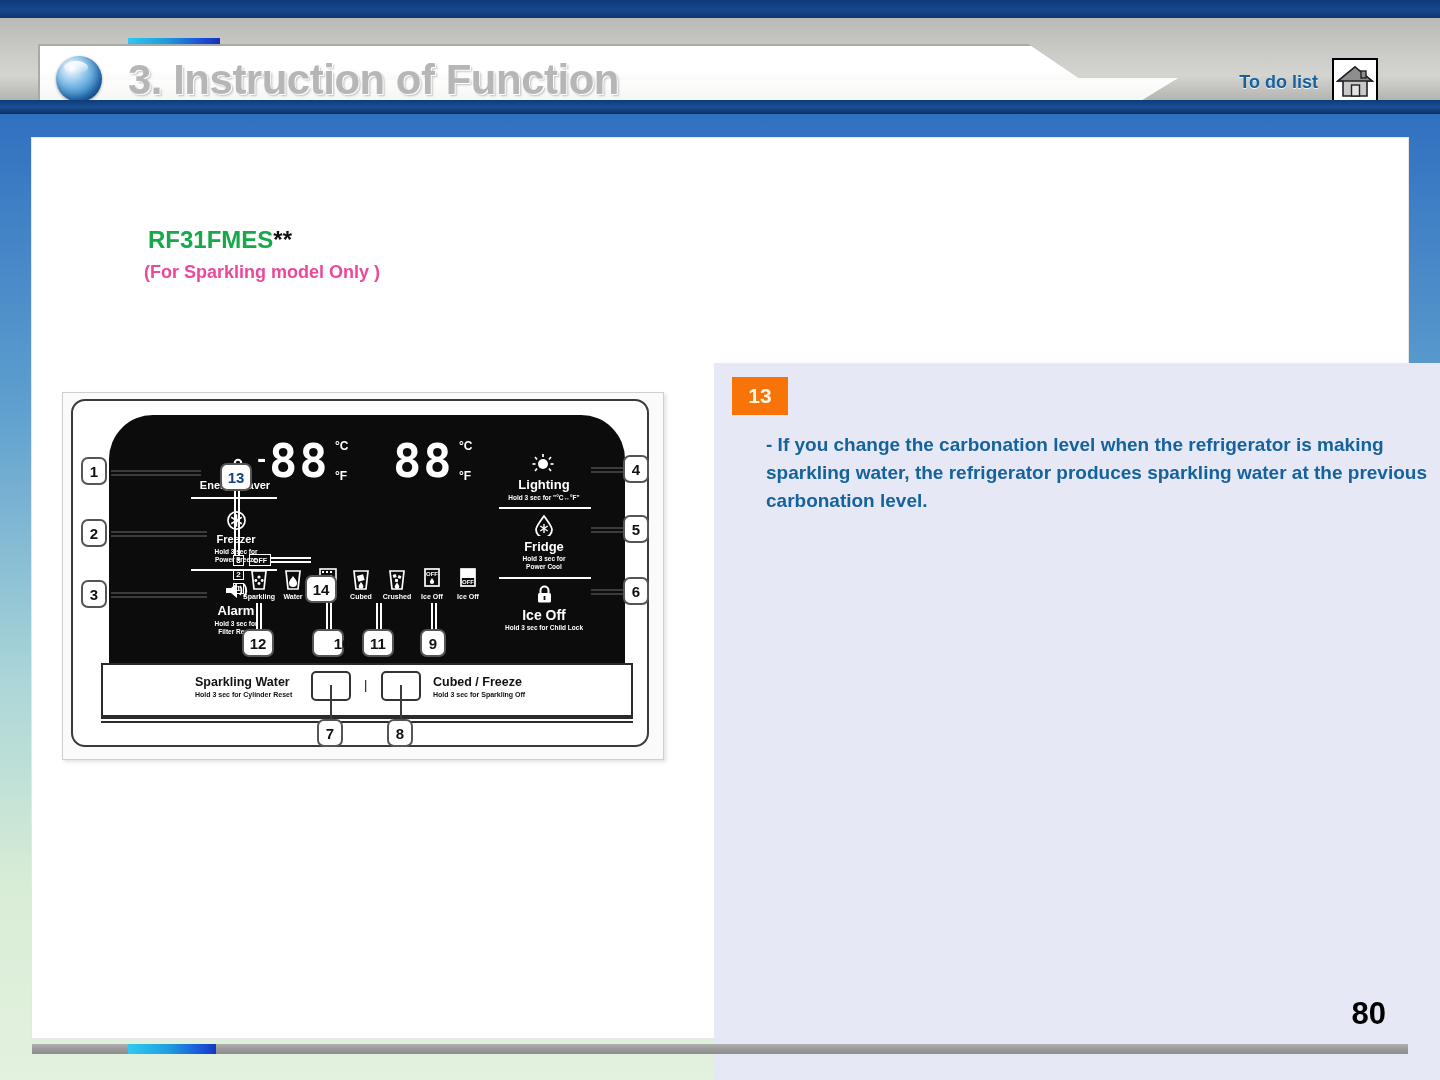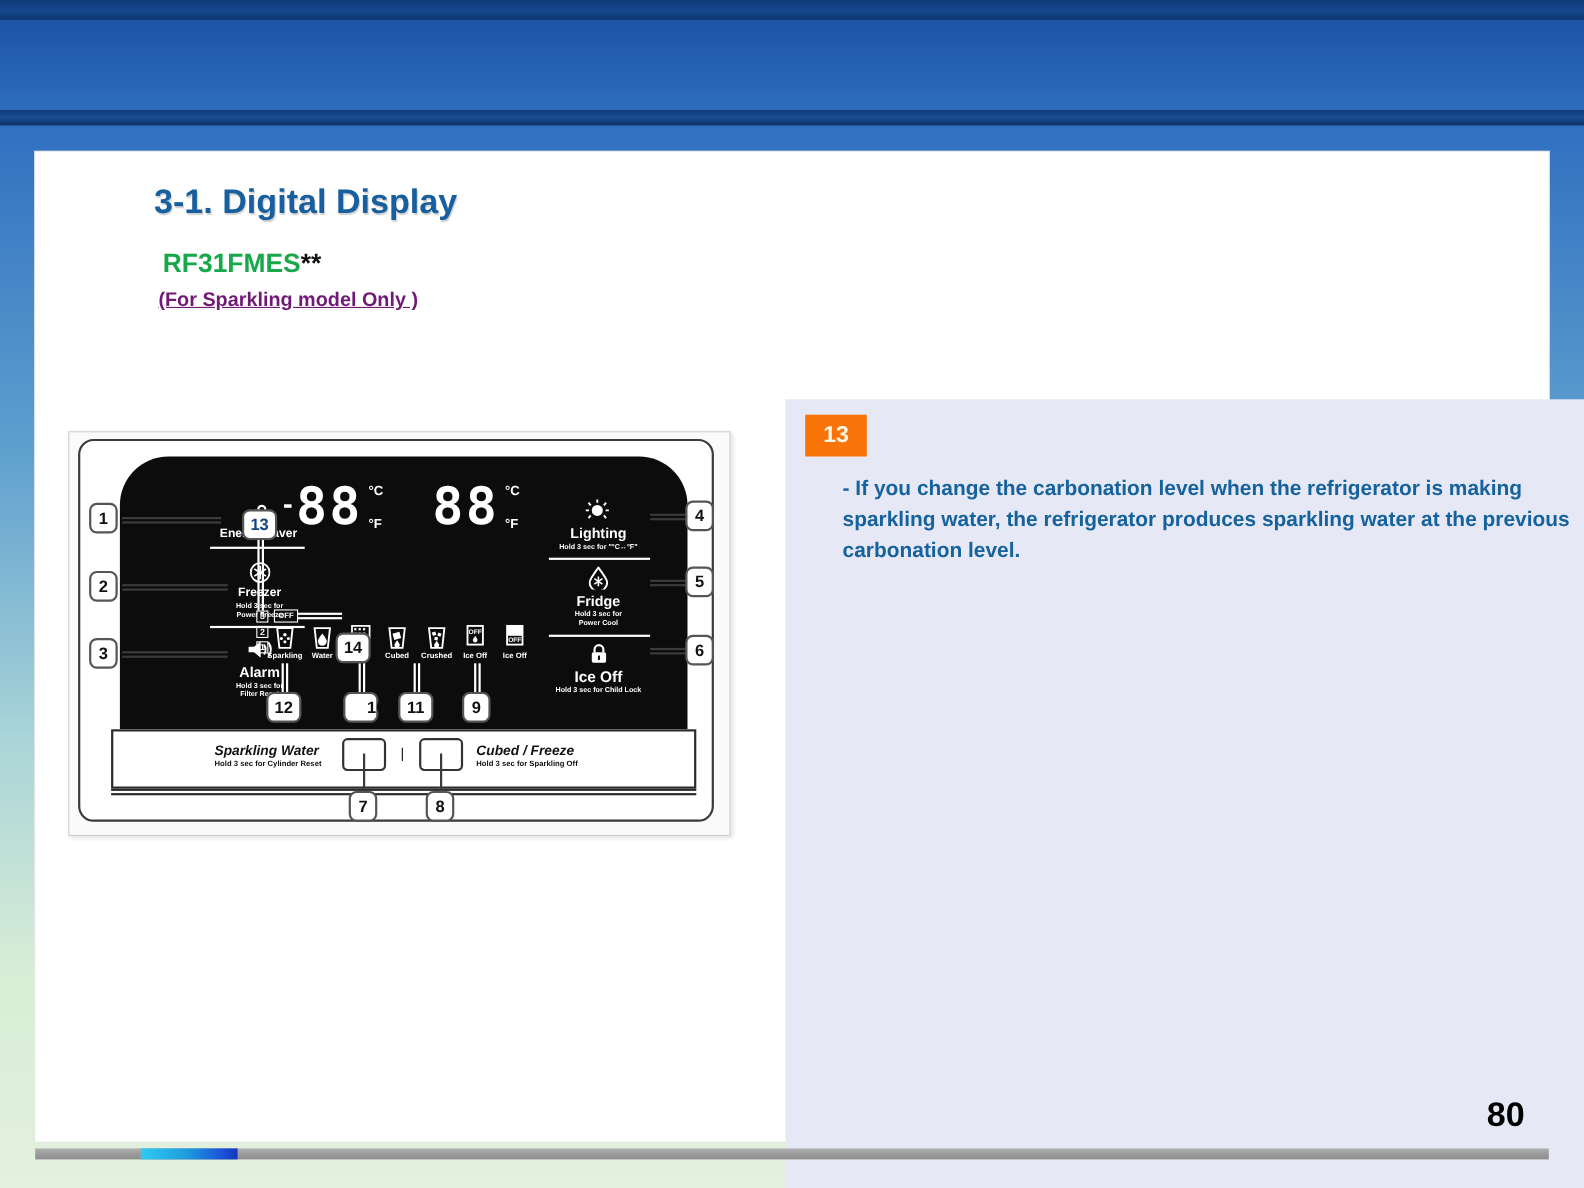--- a/index.html
+++ b/index.html
@@ -121,21 +121,21 @@
     text-shadow:1px 1px 1px rgba(0,0,0,.18);
     white-space:nowrap;
   }
   .model-name{
     position:absolute;left:116px;top:88px;
     font-size:24px;font-weight:bold;color:#17a84a;white-space:nowrap;
   }
   .model-name em{font-style:normal;color:#111;}
   .model-note{
     position:absolute;left:112px;top:124px;
-    font-size:18px;font-weight:bold;color:#701a75;white-space:nowrap;text-decoration:underline;
+    font-size:18px;font-weight:bold;color:#ec4899;white-space:nowrap;
   }
 
   
   .diagram{
     position:absolute;left:30px;top:254px;width:600px;height:366px;
     background:#fafafa;border:1px solid #cfcfcf;
     box-shadow:2px 2px 4px rgba(0,0,0,.12);
   }
   .panel-outline{
     position:absolute;left:8px;top:6px;width:578px;height:348px;
@@ -192,21 +192,21 @@
     position:absolute;border:1.5px solid #fff;box-sizing:border-box;
     color:#fff;font-size:7px;font-weight:bold;
     display:flex;align-items:center;justify-content:center;z-index:4;
   }
 
   .btn-sq{
     position:absolute;width:40px;height:30px;border:2px solid #333;
     border-radius:5px;background:#fff;box-sizing:border-box;z-index:4;
   }
   .strip-txt{position:absolute;color:#111;z-index:4;}
-  .strip-txt.big{font-size:12.5px;font-weight:bold;font-style:italic;}
+  .strip-txt.big{font-size:12.5px;font-weight:bold;}
   .strip-txt.sm{font-size:7px;font-weight:bold;}
   .divider-pipe{position:absolute;color:#111;font-size:13px;z-index:4;}
 
   
   .right-panel{
     position:absolute;left:682px;top:225px;width:726px;height:813px;
     background:#e6e9f5;
   }
   .badge{
     position:absolute;left:18px;top:14px;width:56px;height:38px;
@@ -228,26 +228,42 @@
     position:absolute;right:22px;bottom:6px;
     font-size:31px;font-weight:bold;color:#000;
   }
 </style>
 </head>
 <body>
 
 <div id="page">
 
   <div class="top-strip"></div>
+  <div class="header-band">
+    <div class="accent-bar"></div>
+    <div class="banner">
+      <div class="banner-sheen"></div>
+    </div>
+    <div class="globe"></div>
+    <div class="banner-title">3. Instruction of Function</div>
+    <div class="todolist">To do list</div>
+    <div class="home-btn">
+      <svg width="42" height="42" viewBox="0 0 42 42">
+        <polygon points="21,7 38,21 33,21 33,36 9,36 9,21 4,21" fill="#c9c9c9" stroke="#222" stroke-width="1.6"></polygon>
+        <polygon points="21,7 38,21 4,21" fill="#8e8e8e" stroke="#222" stroke-width="1.6"></polygon>
+        <rect x="27" y="11" width="5" height="7" fill="#8e8e8e" stroke="#222" stroke-width="1.4"></rect>
+        <rect x="17.5" y="25" width="8" height="11" fill="#e3e3e3" stroke="#222" stroke-width="1.4"></rect>
+      </svg>
+    </div>
+  </div>
   <div class="header-bottom-strip"></div>
 
   <div class="content-card">
 
 
-    <div class="sec-title">3-1. Digital Display</div>
     <div class="model-name"><span>RF31FMES</span><em>**</em></div>
     <div class="model-note">(For Sparkling model Only )</div>
 
     <div class="diagram">
       <div class="panel-outline"></div>
       <div class="lcd"></div>
 
       <div class="gicon" style="left:157px;top:64px;">
         <svg width="28" height="18" viewBox="0 0 28 18">
           <path d="M3 11 L13 6 L13 16 Z" fill="#fff"></path>

